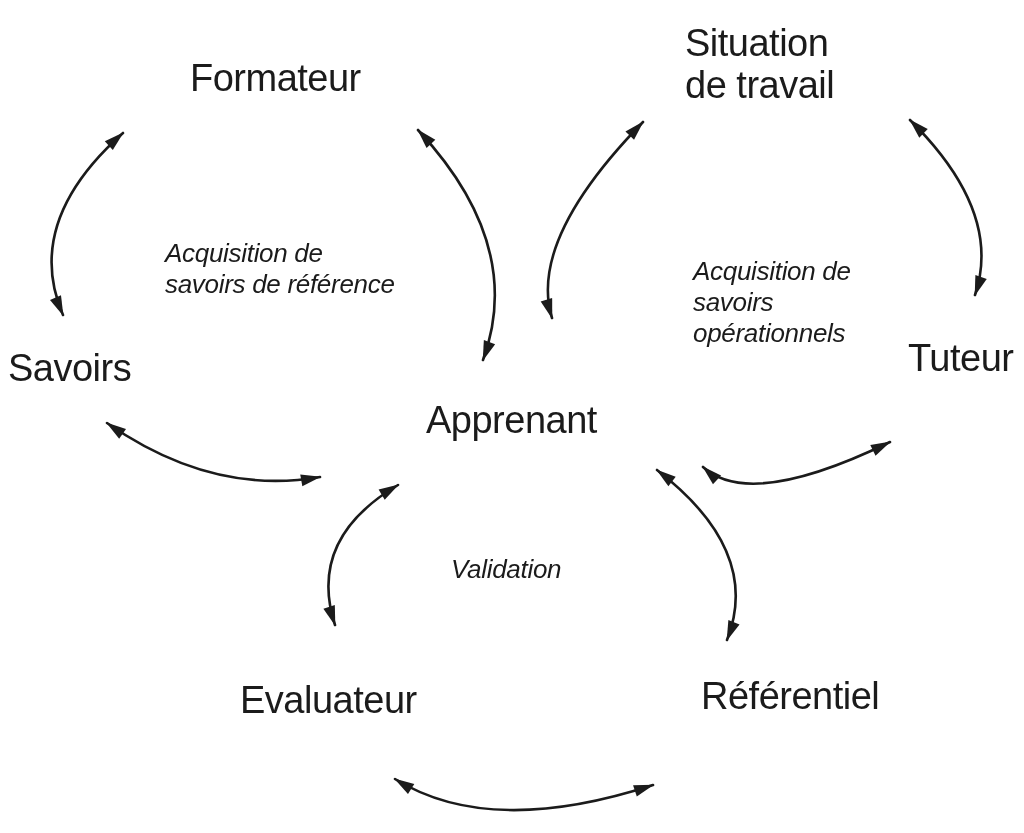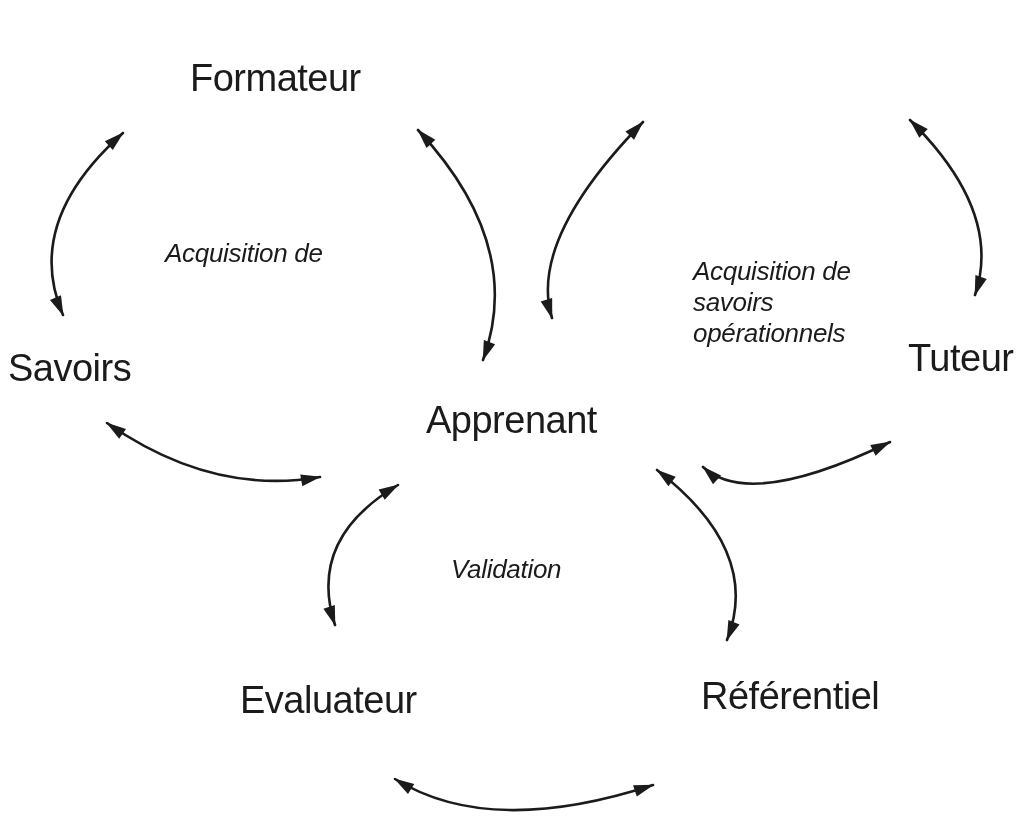--- a/index.html
+++ b/index.html
@@ -72,33 +72,38 @@
       <path d="M 910 120 Q 1003 212 975 295" class="arrow" marker-start="url(#ah)" marker-end="url(#ah)"></path>
       <path d="M 107 423 Q 212 496 320 477" class="arrow" marker-start="url(#ah)" marker-end="url(#ah)"></path>
       <path d="M 398 485 Q 307 539 335 625" class="arrow" marker-start="url(#ah)" marker-end="url(#ah)"></path>
       <path d="M 657 470 Q 762 551 727 640" class="arrow" marker-start="url(#ah)" marker-end="url(#ah)"></path>
       <path d="M 703 467 Q 750 510 890 442" class="arrow" marker-start="url(#ah)" marker-end="url(#ah)"></path>
       <path d="M 395 779 Q 490 838 653 785" class="arrow" marker-start="url(#ah)" marker-end="url(#ah)"></path>
     </svg>
 
   <div class="node" id="n-formateur">Formateur</div>
 
+  <div class="node" id="n-situation">
+    <span>Situation</span>
+    <span>de travail</span>
+  </div>
 
   <div class="node" id="n-savoirs">Savoirs</div>
 
   <div class="node" id="n-apprenant">Apprenant</div>
 
   <div class="node" id="n-evaluateur">Evaluateur</div>
 
   <div class="node" id="n-tuteur">Tuteur</div>
 
   <div class="node" id="n-referentiel">Référentiel</div>
 
   <div class="annotation" id="a-reference">
     <span>Acquisition de</span>
+    <span>savoirs de référence</span>
   </div>
 
   <div class="annotation" id="a-operationnels">
     <span>Acquisition de</span>
     <span>savoirs</span>
     <span>opérationnels</span>
   </div>
 
   <div class="annotation" id="a-validation">
     <span>Validation</span>

